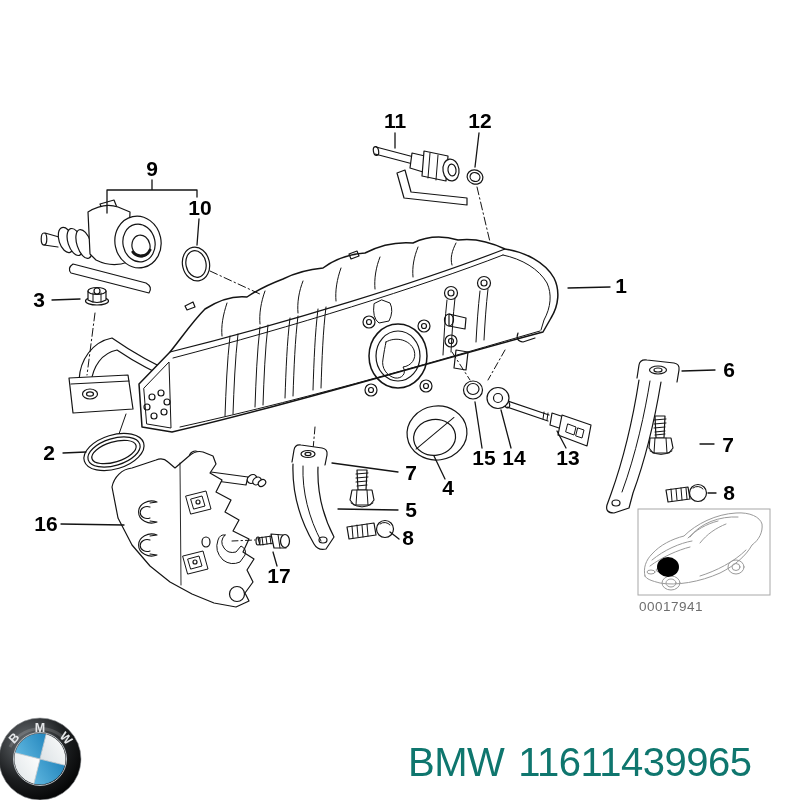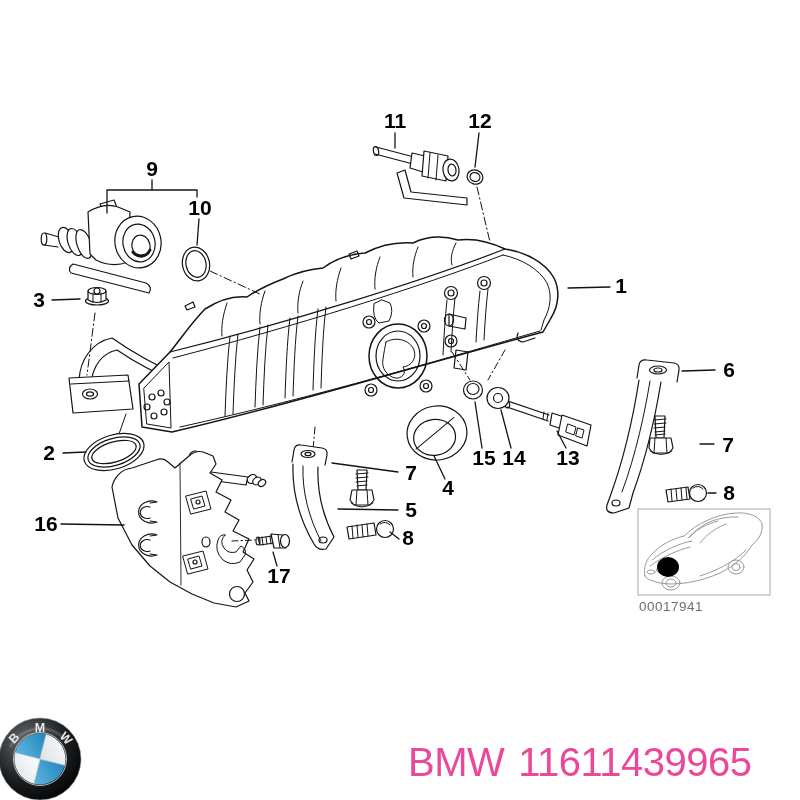--- a/index.html
+++ b/index.html
@@ -1,21 +1,21 @@
 <!DOCTYPE html>
 <html><head>
 <meta charset="utf-8">
 <style>
   html,body{margin:0;padding:0;background:#fff;}
   #page{position:relative;width:800px;height:800px;background:#fff;overflow:hidden;
         font-family:"Liberation Sans",sans-serif;}
   #diagram-svg{position:absolute;left:0;top:0;display:block;}
   .callout{font-family:"Liberation Sans",sans-serif;font-weight:bold;font-size:21px;fill:#000;}
   .thumbcode{font-family:"Liberation Sans",sans-serif;font-size:13.5px;fill:#6e6e6e;letter-spacing:.5px;}
-  #footer-text{position:absolute;left:408px;top:740px;font-size:40px;color:#ec4899;
+  #footer-text{position:absolute;left:408px;top:740px;font-size:40px;color:#0f766e;
                white-space:nowrap;letter-spacing:-0.5px;}
   #footer-text .brand{margin-right:14px;}
   #logo-wrap{position:absolute;left:-2px;top:717px;width:86px;height:86px;}
   .roundel-letter{font-family:"Liberation Sans",sans-serif;font-size:12.5px;font-weight:bold;fill:#e4e6e8;}
 </style>
 </head>
 <body>
 
 <div id="page">
 

